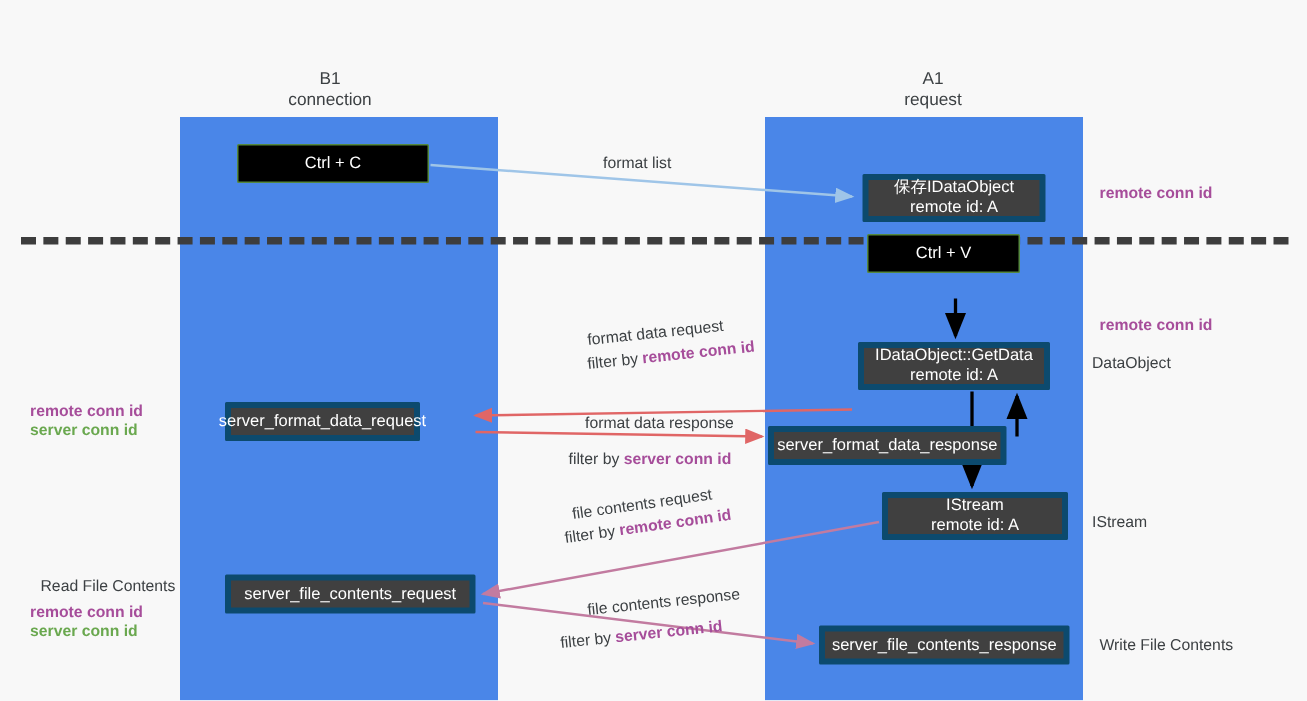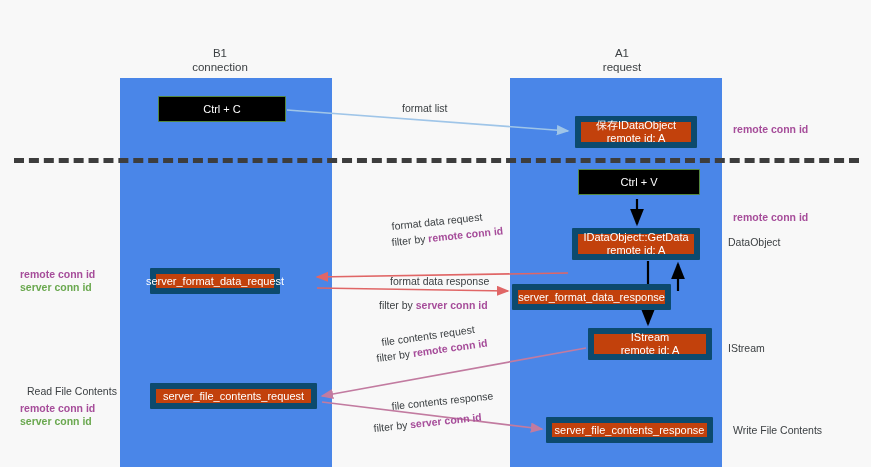--- a/index.html
+++ b/index.html
@@ -64,24 +64,24 @@
     align-items: center;
     justify-content: center;
     text-align: center;
     color: #ffffff;
     font-size: 11px;
     line-height: 13px;
     white-space: pre-line;
     border-radius: 1px;
   }
   .node.green { background: #000000; border: 1px solid #55883f; }
-  .node.orange { background: #c2410c; border: 6px solid #0c4a6e; }
+  .node.orange { background: #404040; border: 4px solid #0c4a6e; }
 
   #node-ctrlc   { left: 158px; top: 96px;  width: 128px; height: 26px; }
-  #node-ctrlv   { left: 578px; top: 169px; width: 122px; height: 26px; }
+  #node-ctrlv   { left: 578px; top: 156px; width: 102px; height: 26px; }
   #node-idata   { left: 575px; top: 116px; width: 122px; height: 32px; }
   #node-getdata { left: 572px; top: 228px; width: 128px; height: 32px; }
   #node-istream { left: 588px; top: 328px; width: 124px; height: 32px; }
   #node-sfdreq  { left: 150px; top: 268px; width: 130px; height: 26px; }
   #node-sfdres  { left: 512px; top: 284px; width: 159px; height: 26px; }
   #node-sfcreq  { left: 150px; top: 383px; width: 167px; height: 26px; }
   #node-sfcres  { left: 546px; top: 417px; width: 167px; height: 26px; }
 
   
   .side-note {

